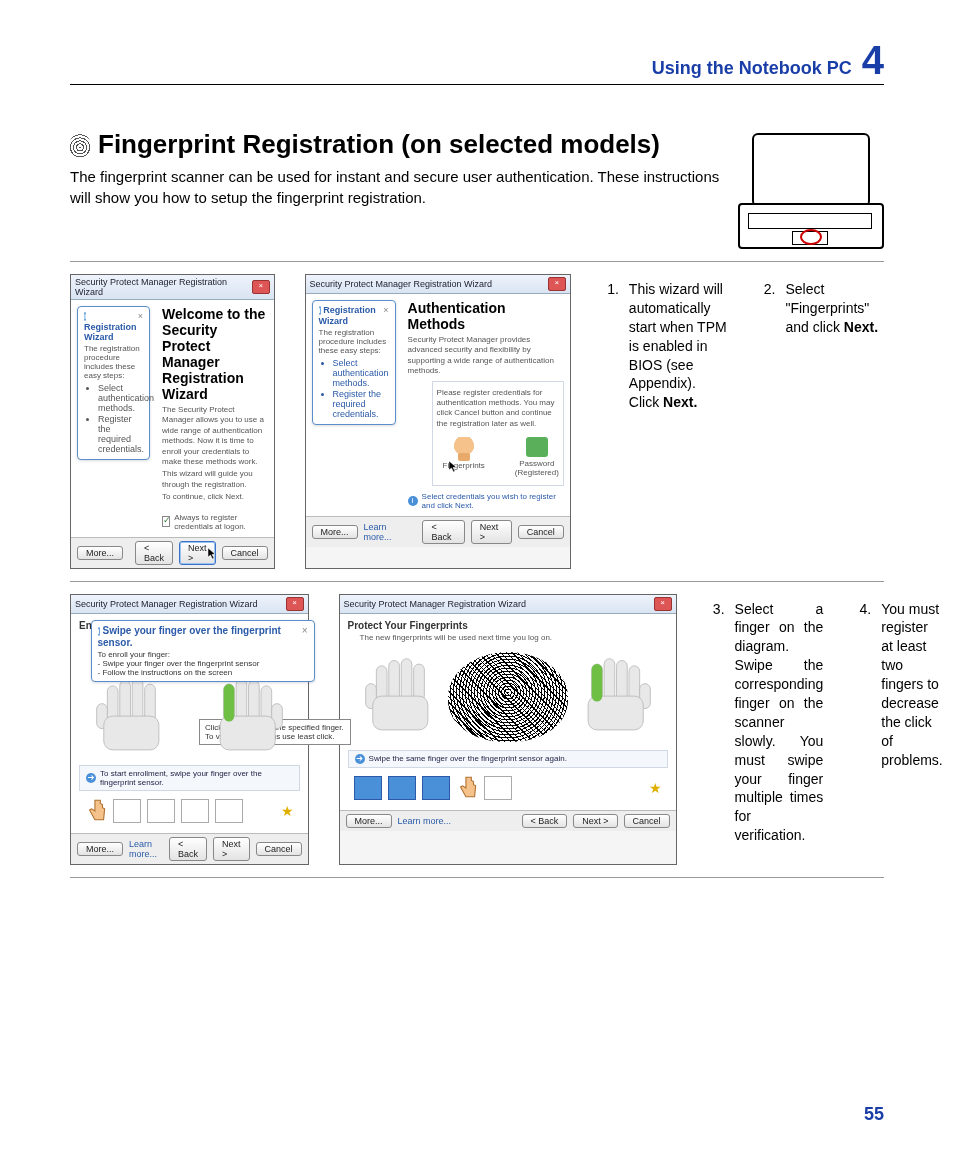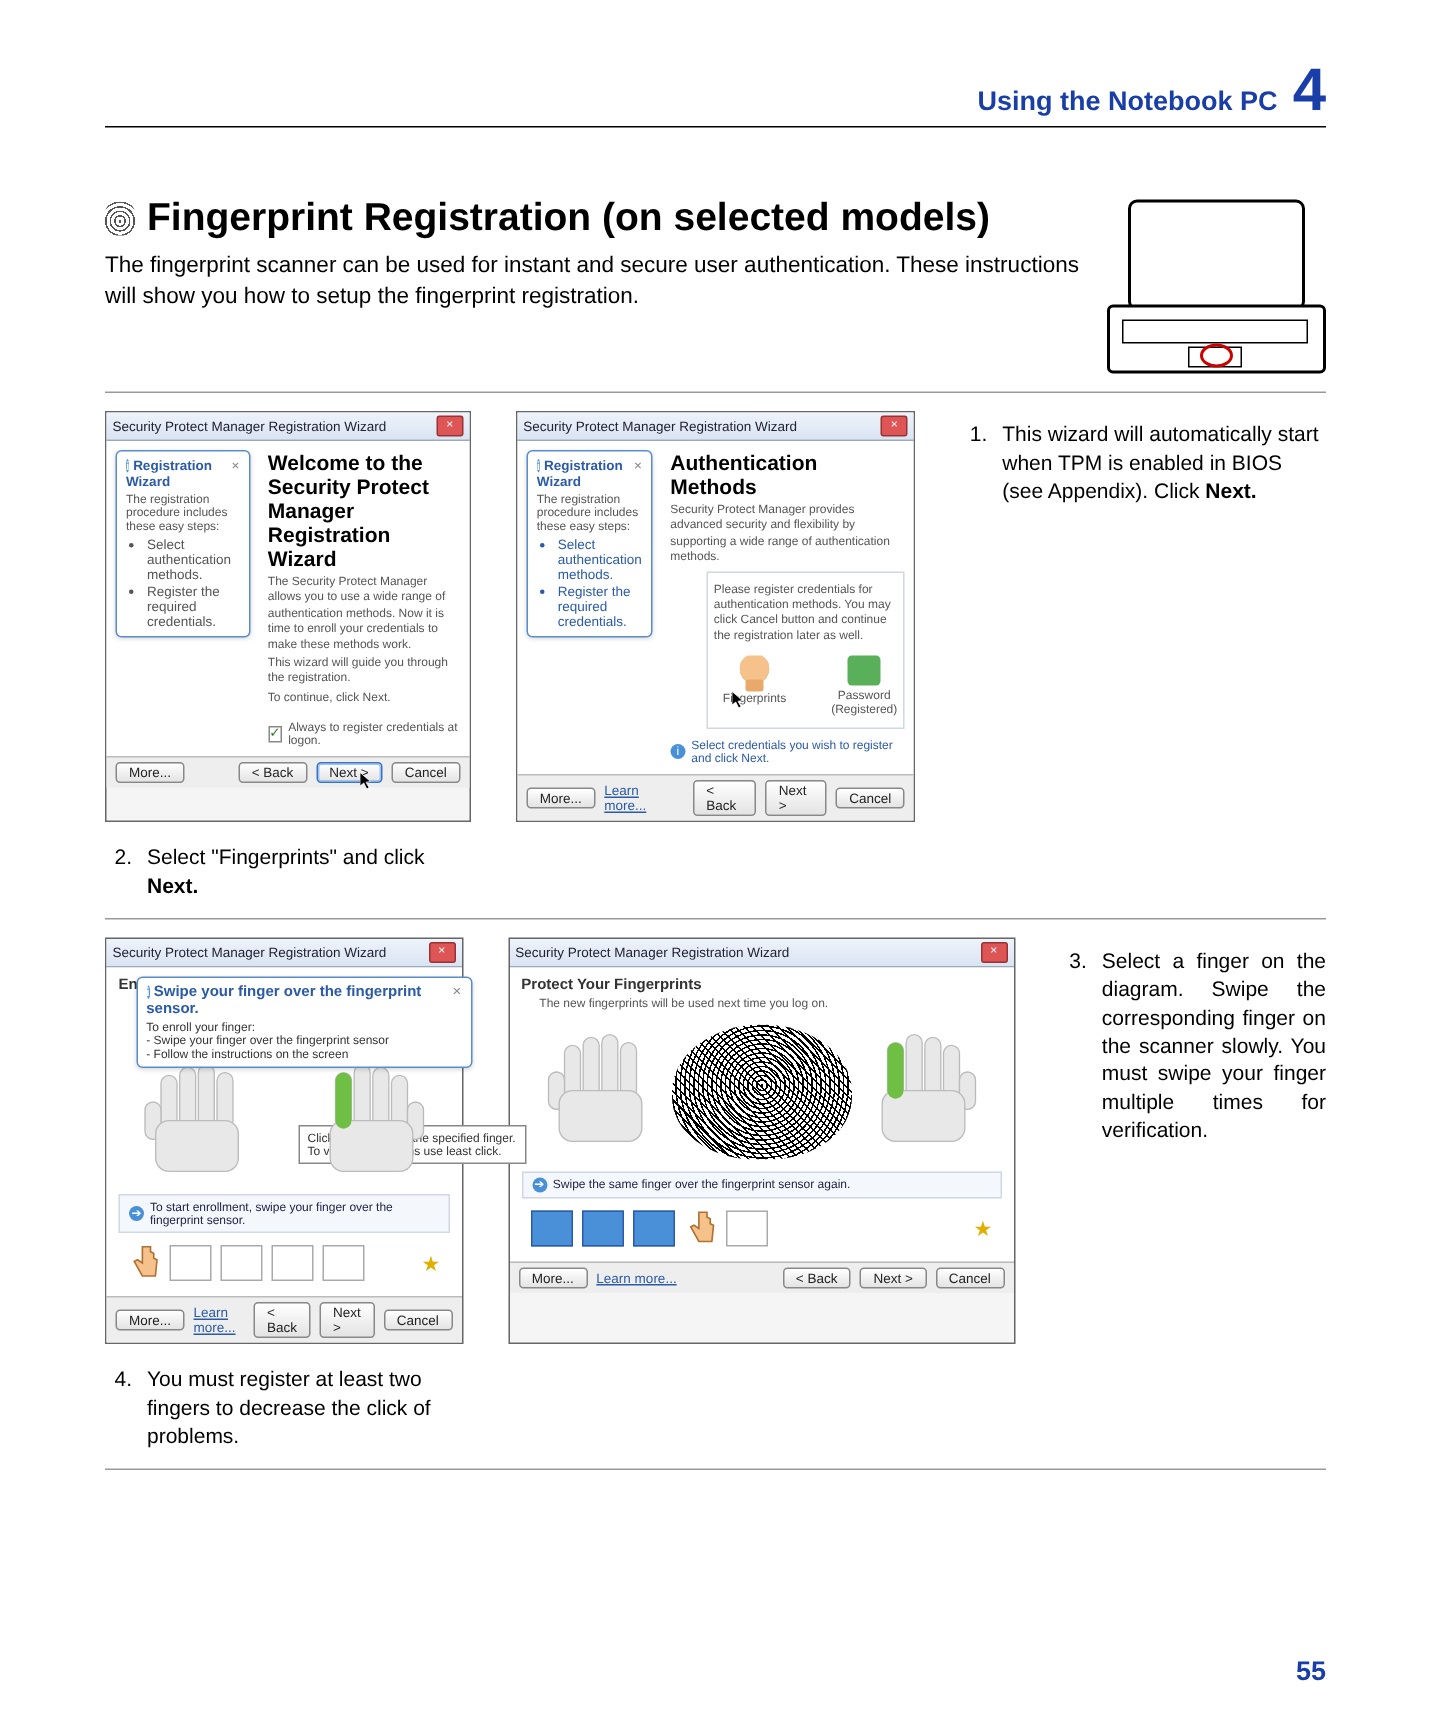--- a/index.html
+++ b/index.html
@@ -99,21 +99,21 @@
     width: 18px; height: 12px;
     border: 2px solid #c00; border-radius: 50%;
   }
   hr.sep {
     border: none;
     border-top: 1px solid #999;
     margin: 12px 0;
   }
   .grid {
     display: grid;
-    grid-template-columns: 1fr 1fr 1fr;
+    grid-template-columns: 1fr 1fr 1fr 1fr;
     column-gap: 30px;
     row-gap: 8px;
   }
   .step-caption {
     font-size: 14px;
     line-height: 1.35;
     display: flex;
     gap: 10px;
     margin-top: 6px;
   }
@@ -189,21 +189,21 @@
   }
   .wiz-btn {
     background: linear-gradient(#fff,#e3e3e3);
     border: 1px solid #888;
     border-radius: 3px;
     padding: 1px 8px;
     font-size: 9px;
     color: #222;
   }
   .wiz-btn.primary { border-color: #3a72c8; box-shadow: 0 0 0 1px #9cc2f0 inset; }
-  .wiz-link { color: #2a5aa8; text-decoration: underline; font-size: 9px; }
+  .wiz-link { color: #2a5aa8; font-size: 9px; }
   .spacer { flex: 1; }
   .wiz-check { display:flex; align-items:center; gap:4px; color:#555; font-size:8px; margin-top:10px;}
   .chk { width:9px; height:9px; border:1px solid #888; background:#fff; display:inline-block; position:relative; }
   .chk::after { content:"✓"; position:absolute; top:-2px; left:0; font-size:9px; color:#3a7a3a; }
 
   .auth-icons { display:flex; gap:30px; margin: 8px 0 4px 6px; }
   .auth-icon { text-align:center; font-size:8px; color:#555; }
   .ai-fp { width:20px; height:22px; margin:0 auto 2px;
     background: radial-gradient(circle at 50% 40%, #f4c28a 0 60%, transparent 61%);
     border-radius: 3px; position:relative;

